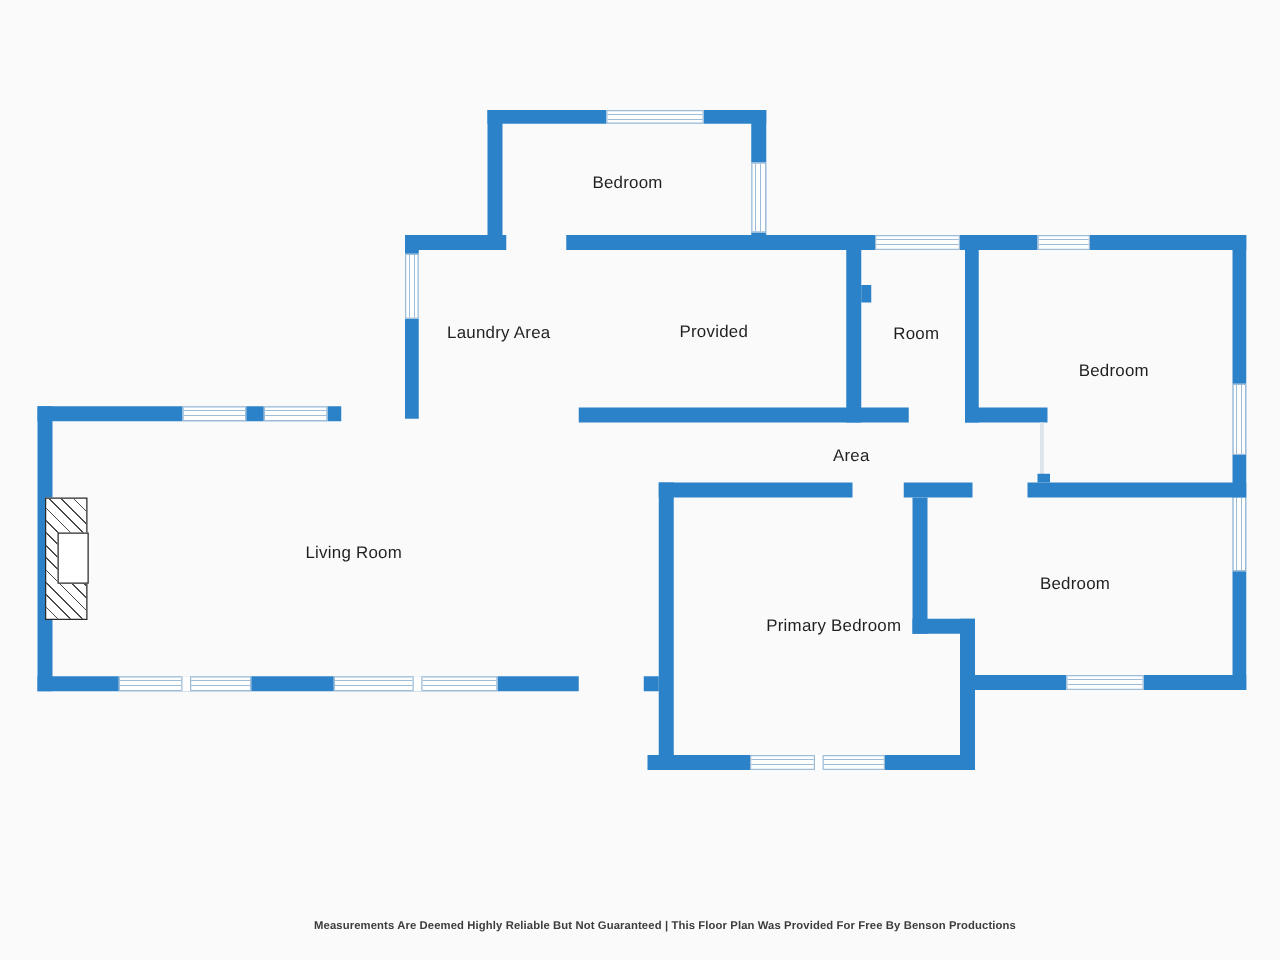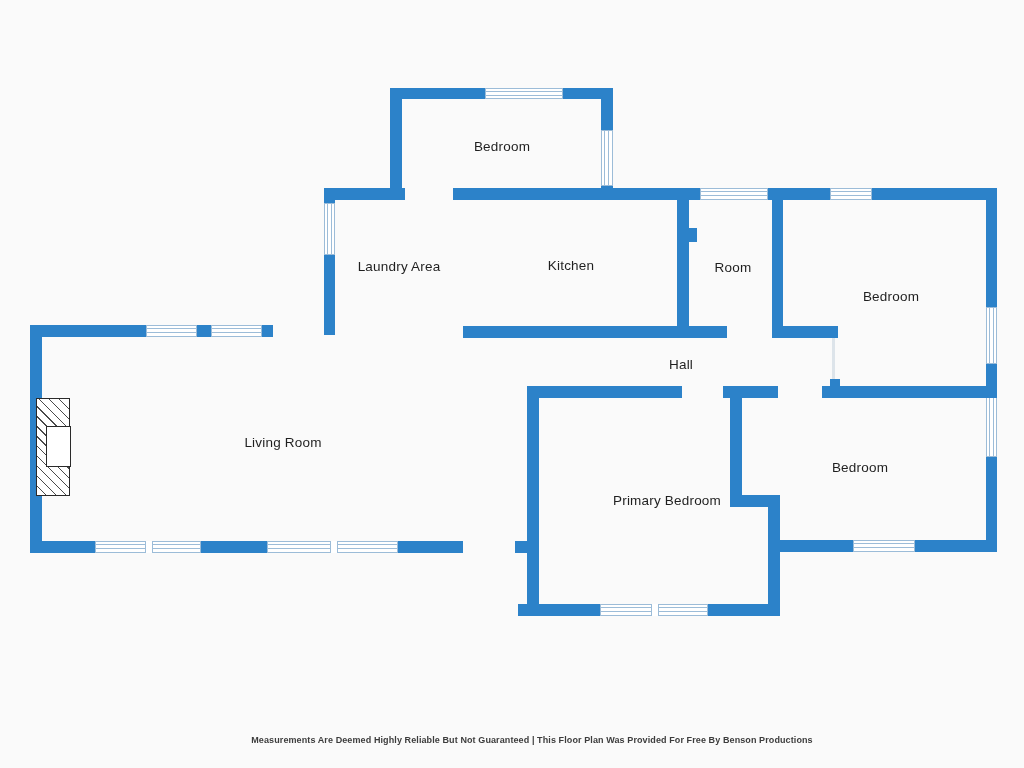--- a/index.html
+++ b/index.html
@@ -80,24 +80,24 @@
   <i class="w" style="left:730px;top:495px;width:50px;height:12px"></i>
   <i class="w" style="left:768px;top:495px;width:12px;height:121px"></i>
 
   <i class="w" style="left:822px;top:386px;width:175px;height:12px"></i>
   <i class="w" style="left:830px;top:379px;width:10px;height:7px"></i>
   <i class="w" style="left:780px;top:540px;width:217px;height:12px"></i>
   <i class="wh" style="left:853px;top:540px;width:62px;height:12px"></i>
 
   <div class="lbl" style="left:502px;top:146px">Bedroom</div>
   <div class="lbl" style="left:399px;top:266px">Laundry Area</div>
-  <div class="lbl" style="left:571px;top:265px">Kitchen</div>
+  <div class="lbl" style="left:571px;top:265px">Provided</div>
   <div class="lbl" style="left:733px;top:267px">Room</div>
   <div class="lbl" style="left:891px;top:296px">Bedroom</div>
-  <div class="lbl" style="left:681px;top:364px">Hall</div>
+  <div class="lbl" style="left:681px;top:364px">Area</div>
   <div class="lbl" style="left:283px;top:442px">Living Room</div>
   <div class="lbl" style="left:667px;top:500px">Primary Bedroom</div>
   <div class="lbl" style="left:860px;top:467px">Bedroom</div>
 
 
   <div class="footer">Measurements Are Deemed Highly Reliable But Not Guaranteed | This Floor Plan Was Provided For Free By Benson Productions</div>
 
 </div>
 
 </body></html>

